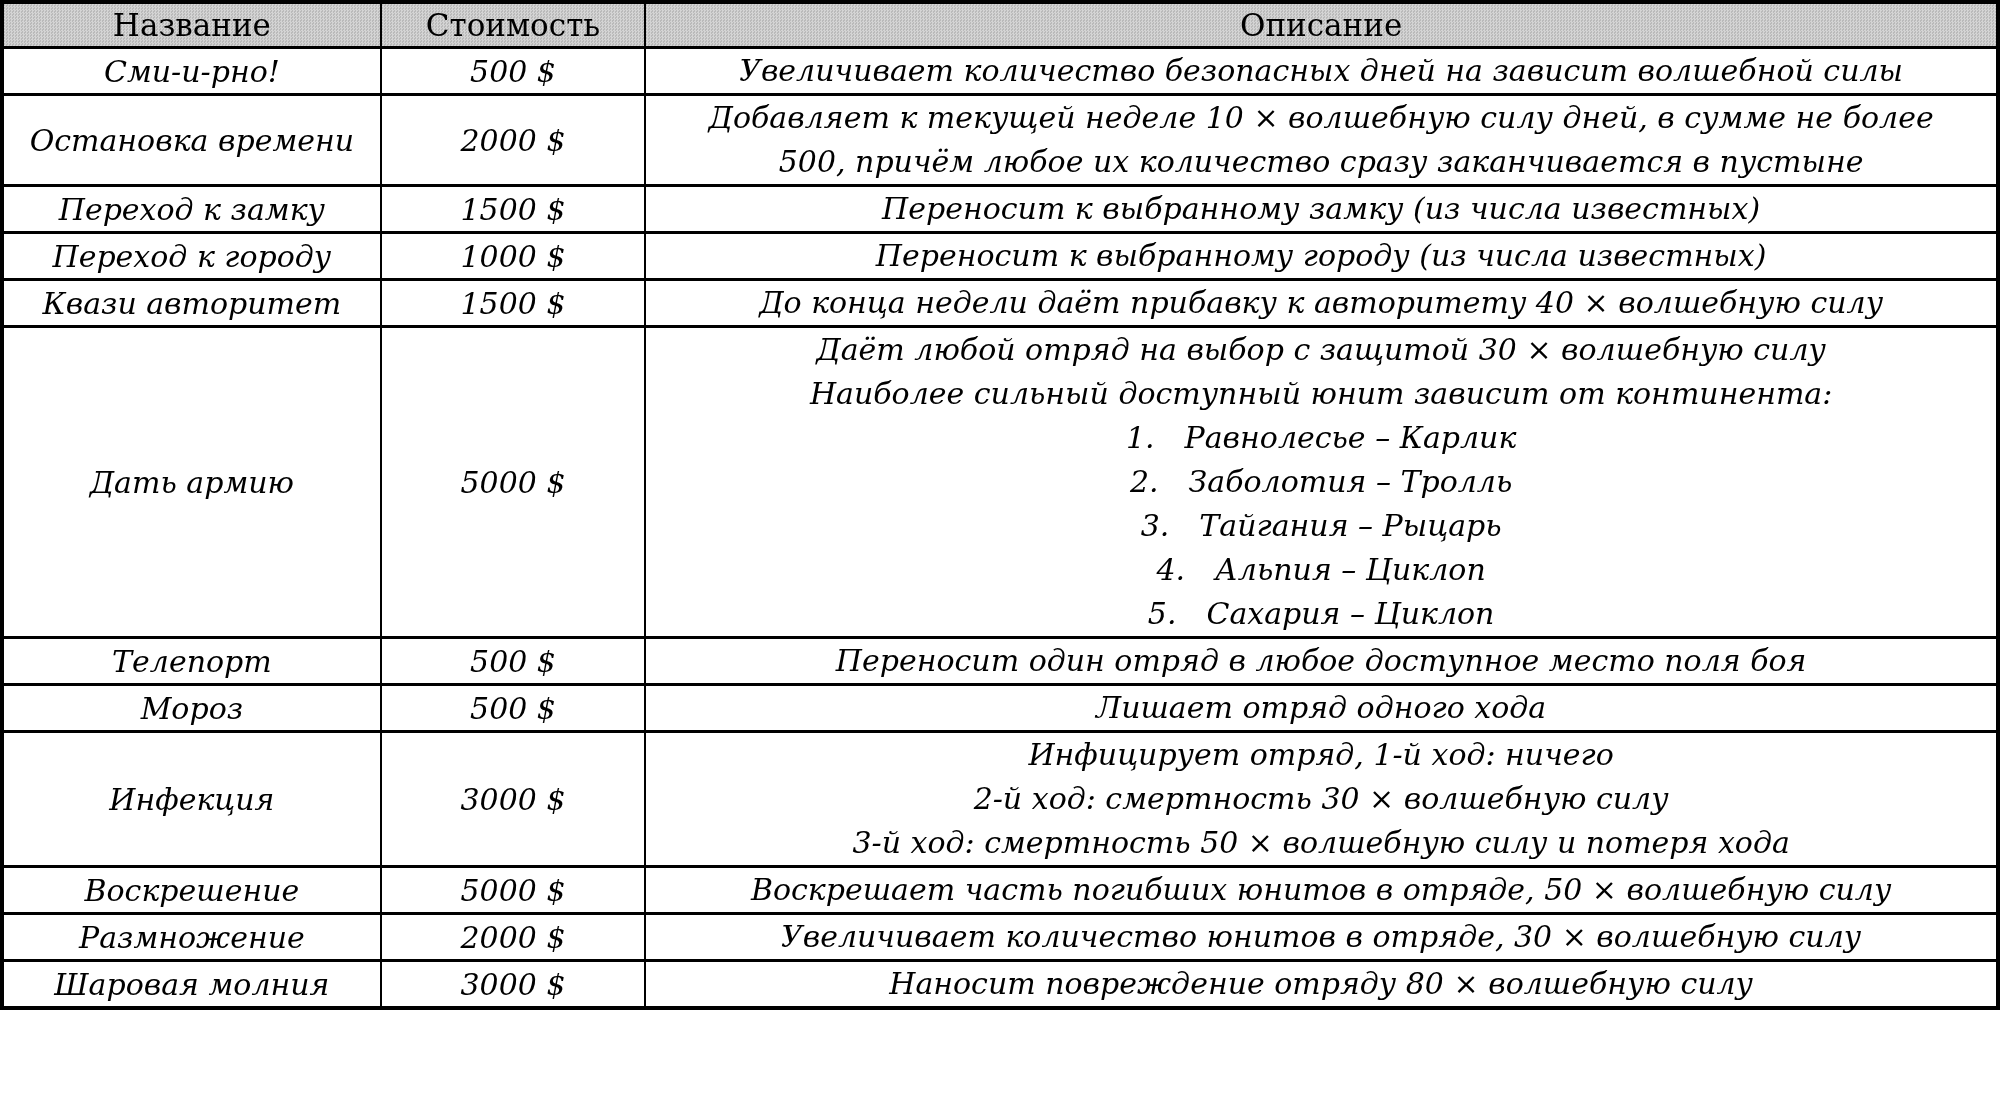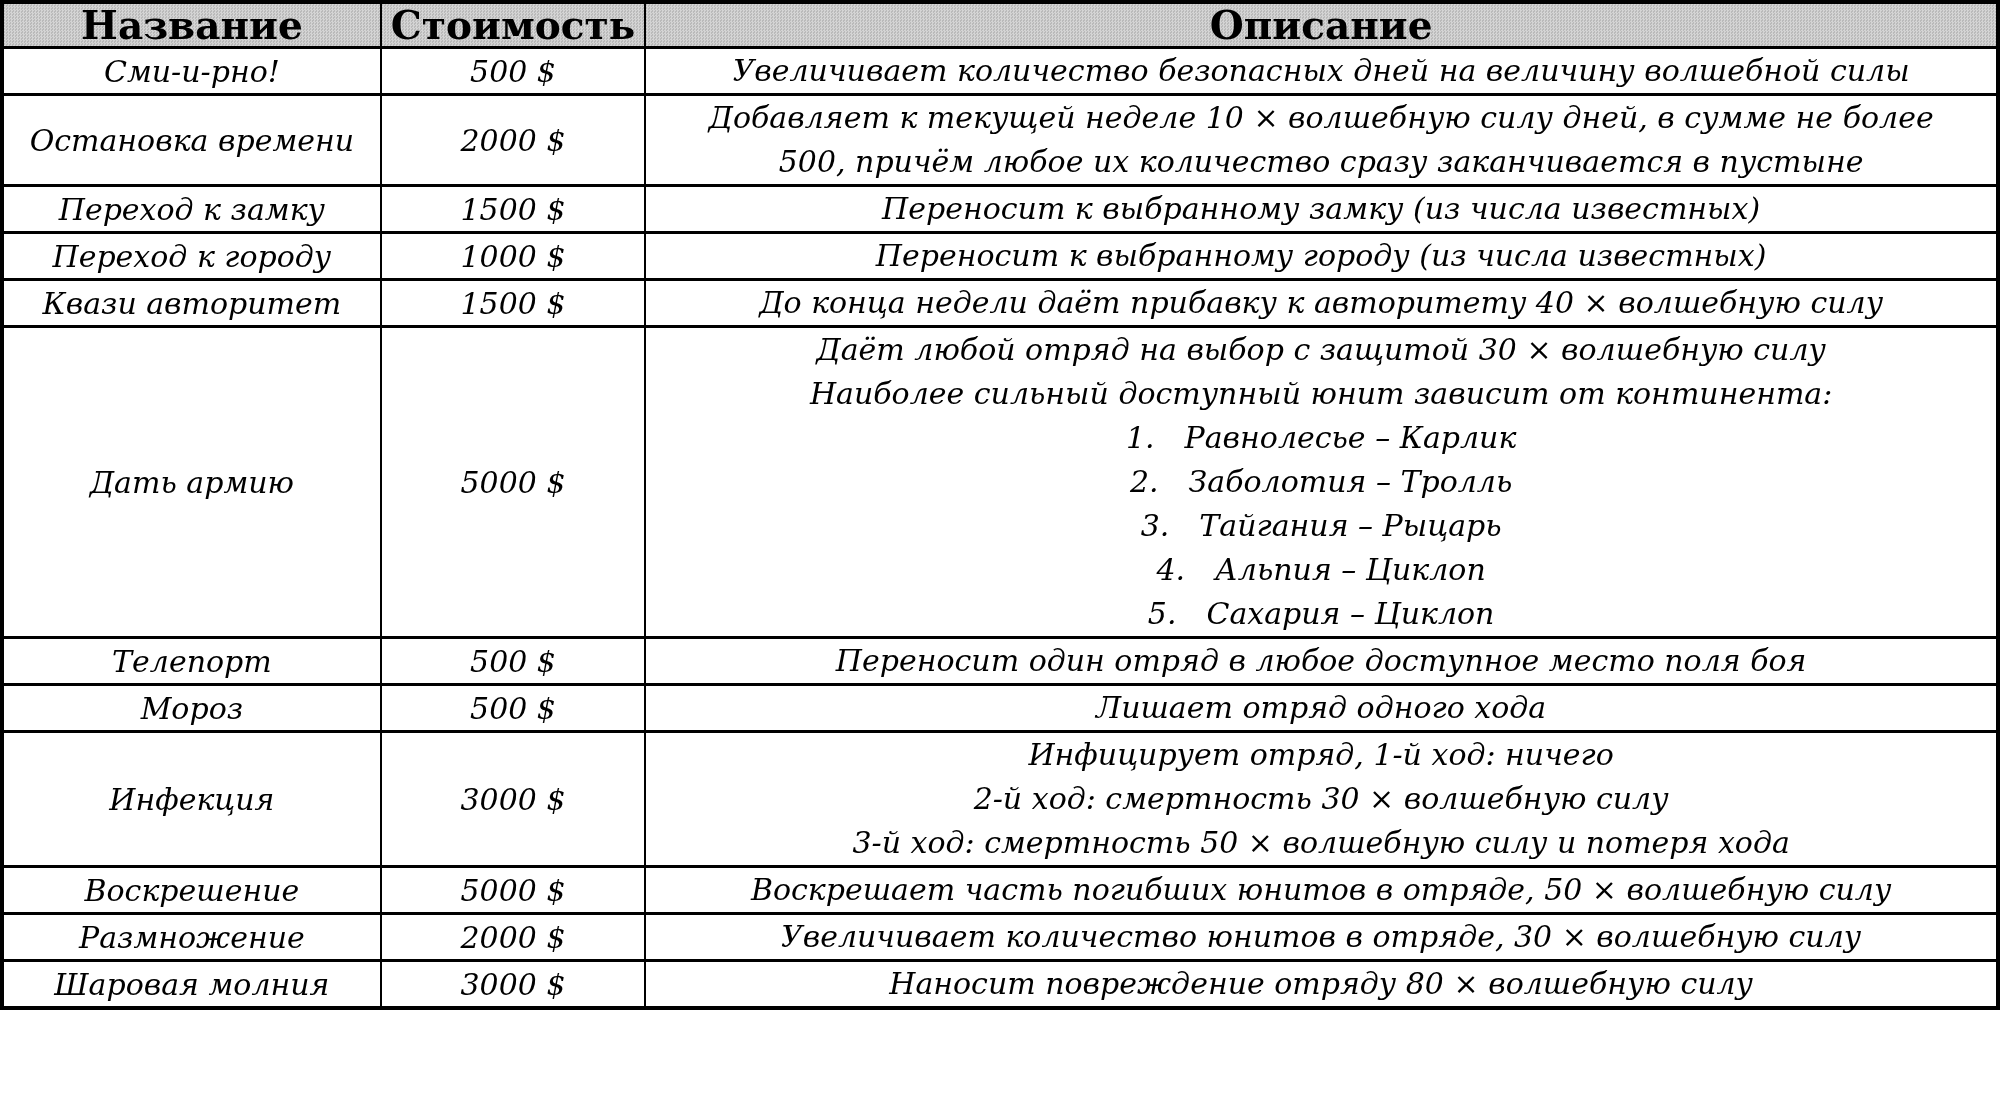--- a/index.html
+++ b/index.html
@@ -26,22 +26,22 @@
     border:2px solid var(--border-color);
     border-top-width:3px;
     border-bottom-width:3px;
     text-align:center;
     vertical-align:middle;
     padding:0 6px;
     overflow:hidden;
   }
   th{
     height:42px;
-    font-weight:bold;
-    font-size:39px;
+    font-weight:normal;
+    font-size:31px;
     line-height:42px;
     background-color:var(--header-bg);
     
     background-image:repeating-conic-gradient(rgba(255,255,255,0.28) 0% 25%, rgba(0,0,0,0.05) 0% 50%);
     background-size:3px 3px;
   }
   td{height:44px;font-style:italic;}
   td .line{
     line-height:44px;
     white-space:nowrap;
@@ -61,21 +61,21 @@
       <th>Название</th>
       <th>Стоимость</th>
       <th>Описание</th>
     </tr>
   </thead>
   <tbody>
   <tr>
     <td>Сми-и-рно!</td>
     <td>500 $</td>
     <td>
-          <div class="line">Увеличивает количество безопасных дней на величину волшебной силы</div>
+          <div class="line">Увеличивает количество безопасных дней на зависит волшебной силы</div>
         </td>
   </tr>
 
   <tr>
     <td>Остановка времени</td>
     <td>2000 $</td>
     <td>
           <div class="line">Добавляет к текущей неделе 10 × волшебную силу дней, в сумме не более</div>
           <div class="line">500, причём любое их количество сразу заканчивается в пустыне</div>
         </td>

